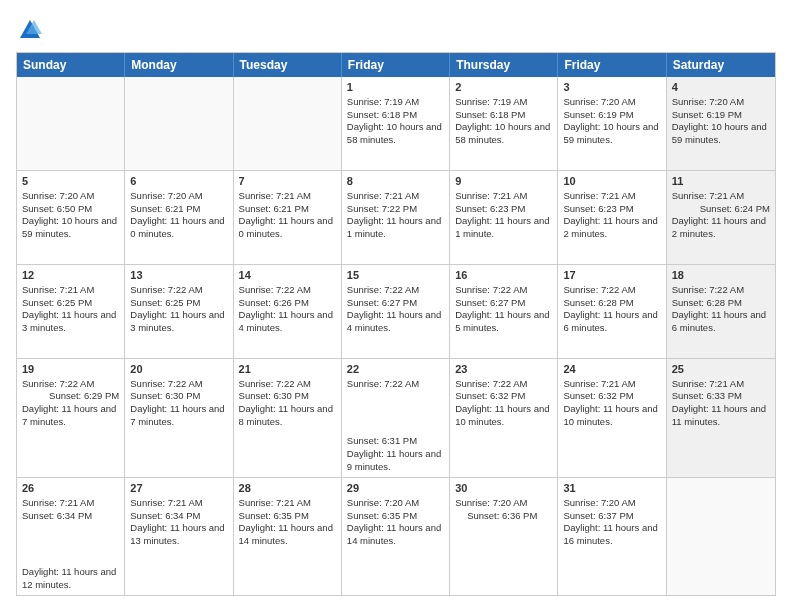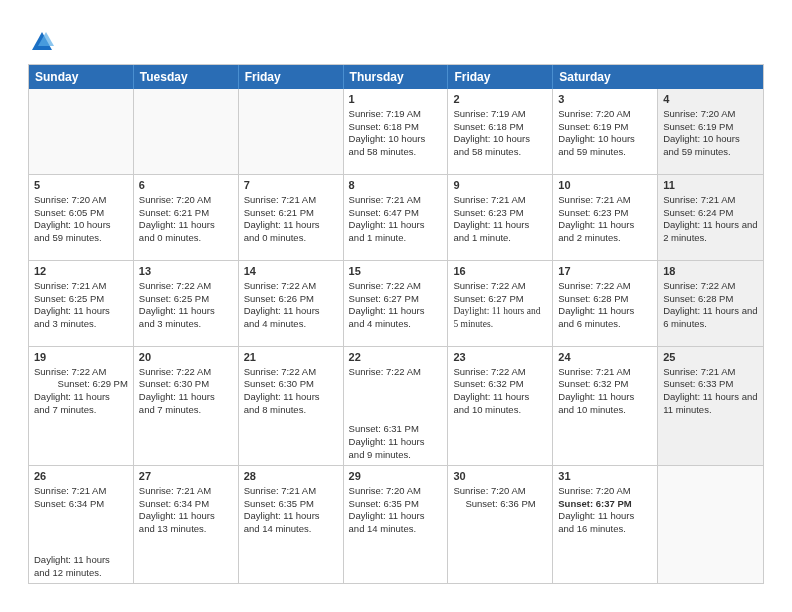--- a/index.html
+++ b/index.html
@@ -6,21 +6,21 @@
     body {
       width: 792px;
       height: 612px;
       font-family: Arial, sans-serif;
       background: #fff;
       overflow: hidden;
     }
     .page {
       width: 792px;
       height: 612px;
-      padding: 28px;
+      padding: 16px;
       display: flex;
       flex-direction: column;
     }
     .header {
       display: flex;
       justify-content: space-between;
       align-items: flex-start;
       margin-bottom: 8px;
     }
     .logo {
@@ -121,20 +121,21 @@
     </div>
     <div class="title-block">
       <div class="month-title"></div>
       <div class="location"></div>
     </div>
   </div>
 
   <div class="calendar">
     <div class="cal-header-row">
         <div class="cal-header-cell">Sunday</div>
+        <div class="cal-header-cell">Monday</div>
         <div class="cal-header-cell">Tuesday</div>
         <div class="cal-header-cell">Friday</div>
         <div class="cal-header-cell">Thursday</div>
         <div class="cal-header-cell">Friday</div>
         <div class="cal-header-cell">Saturday</div>
       </div>
     <div class="cal-body">
         <div class="cal-row">
           <div class="cal-cell shaded empty"></div>
           <div class="cal-cell shaded empty"></div>
@@ -161,57 +162,57 @@
             <span class="day-num">4</span>
             <span style="display: block;">Sunrise: 7:20 AM</span>
             <span style="display: block;">Sunset: 6:19 PM</span>
             <span style="display: block;">Daylight: 10 hours and 59 minutes.</span>
           </div>
         </div>
         <div class="cal-row">
           <div class="cal-cell">
             <span class="day-num">5</span>
             <span style="display: block;">Sunrise: 7:20 AM</span>
-            <span style="display: block;">Sunset: 6:05 PM</span>
+            <span style="display: block;">Sunset: 6:50 PM</span>
             <span style="display: block;">Daylight: 10 hours and 59 minutes.</span>
           </div>
           <div class="cal-cell">
             <span class="day-num">6</span>
             <span style="display: block;">Sunrise: 7:20 AM</span>
             <span style="display: block;">Sunset: 6:21 PM</span>
             <span style="display: block;">Daylight: 11 hours and 0 minutes.</span>
           </div>
           <div class="cal-cell">
             <span class="day-num">7</span>
             <span style="display: block;">Sunrise: 7:21 AM</span>
             <span style="display: block;">Sunset: 6:21 PM</span>
             <span style="display: block;">Daylight: 11 hours and 0 minutes.</span>
           </div>
           <div class="cal-cell">
             <span class="day-num">8</span>
             <span style="display: block;">Sunrise: 7:21 AM</span>
-            <span style="display: block;">Sunset: 6:47 PM</span>
+            <span style="display: block;">Sunset: 7:22 PM</span>
             <span style="display: block;">Daylight: 11 hours and 1 minute.</span>
           </div>
           <div class="cal-cell">
             <span class="day-num">9</span>
             <span style="display: block;">Sunrise: 7:21 AM</span>
             <span style="display: block;">Sunset: 6:23 PM</span>
             <span style="display: block;">Daylight: 11 hours and 1 minute.</span>
           </div>
           <div class="cal-cell">
             <span class="day-num">10</span>
             <span style="display: block;">Sunrise: 7:21 AM</span>
             <span style="display: block;">Sunset: 6:23 PM</span>
             <span style="display: block;">Daylight: 11 hours and 2 minutes.</span>
           </div>
           <div class="cal-cell shaded">
             <span class="day-num">11</span>
             <span style="display: block;">Sunrise: 7:21 AM</span>
-            <span style="display: block;">Sunset: 6:24 PM</span>
+            <span style="display: block; text-align: right;">Sunset: 6:24 PM</span>
             <span style="display: block;">Daylight: 11 hours and 2 minutes.</span>
           </div>
         </div>
         <div class="cal-row">
           <div class="cal-cell">
             <span class="day-num">12</span>
             <span style="display: block;">Sunrise: 7:21 AM</span>
             <span style="display: block;">Sunset: 6:25 PM</span>
             <span style="display: block;">Daylight: 11 hours and 3 minutes.</span>
           </div>
@@ -230,21 +231,21 @@
           <div class="cal-cell">
             <span class="day-num">15</span>
             <span style="display: block;">Sunrise: 7:22 AM</span>
             <span style="display: block;">Sunset: 6:27 PM</span>
             <span style="display: block;">Daylight: 11 hours and 4 minutes.</span>
           </div>
           <div class="cal-cell">
             <span class="day-num">16</span>
             <span style="display: block;">Sunrise: 7:22 AM</span>
             <span style="display: block;">Sunset: 6:27 PM</span>
-            <span style="display: block; font-family: Liberation Serif, serif;">Daylight: 11 hours and 5 minutes.</span>
+            <span style="display: block;">Daylight: 11 hours and 5 minutes.</span>
           </div>
           <div class="cal-cell">
             <span class="day-num">17</span>
             <span style="display: block;">Sunrise: 7:22 AM</span>
             <span style="display: block;">Sunset: 6:28 PM</span>
             <span style="display: block;">Daylight: 11 hours and 6 minutes.</span>
           </div>
           <div class="cal-cell shaded">
             <span class="day-num">18</span>
             <span style="display: block;">Sunrise: 7:22 AM</span>
@@ -322,20 +323,20 @@
             <span style="display: block;">Daylight: 11 hours and 14 minutes.</span>
           </div>
           <div class="cal-cell">
             <span class="day-num">30</span>
             <span style="display: block;">Sunrise: 7:20 AM</span>
             <span style="display: block; margin-left: 12px;">Sunset: 6:36 PM</span>
           </div>
           <div class="cal-cell">
             <span class="day-num">31</span>
             <span style="display: block;">Sunrise: 7:20 AM</span>
-            <span style="display: block; font-weight: bold;">Sunset: 6:37 PM</span>
+            <span style="display: block;">Sunset: 6:37 PM</span>
             <span style="display: block;">Daylight: 11 hours and 16 minutes.</span>
           </div>
           <div class="cal-cell shaded empty"></div>
         </div>
       </div>
   </div>
 </div>
 
 </body></html>

